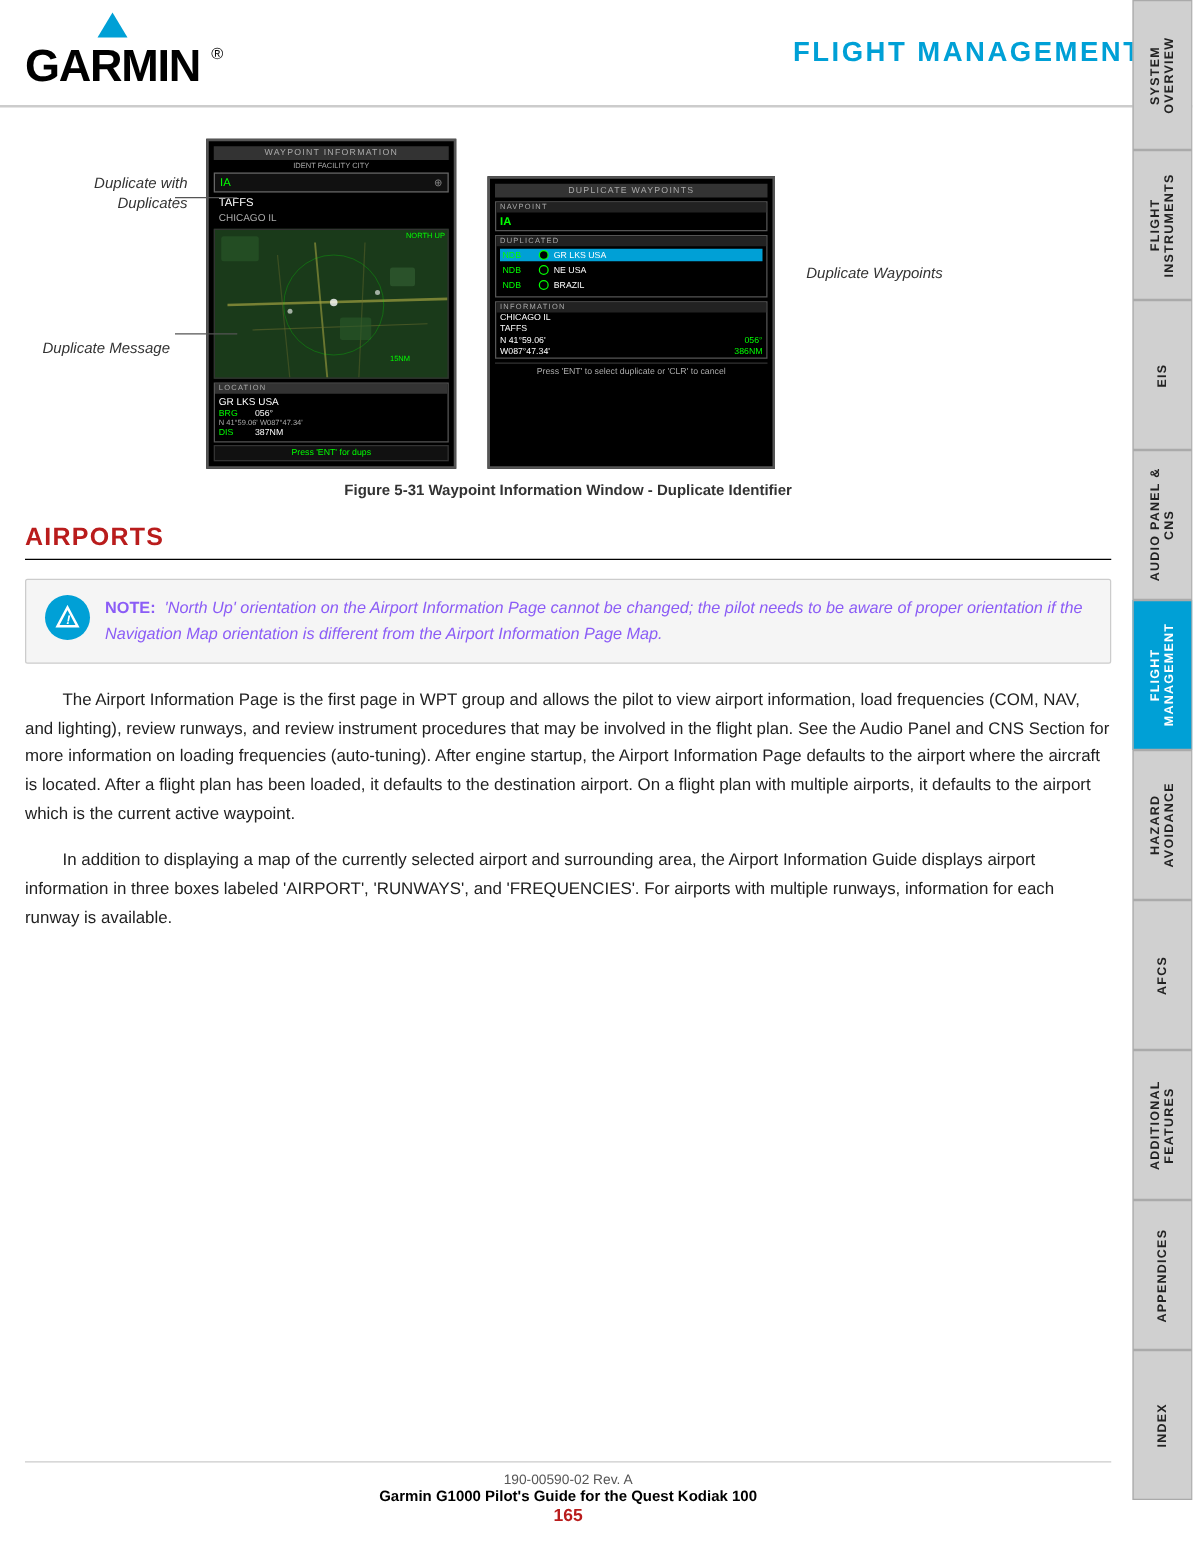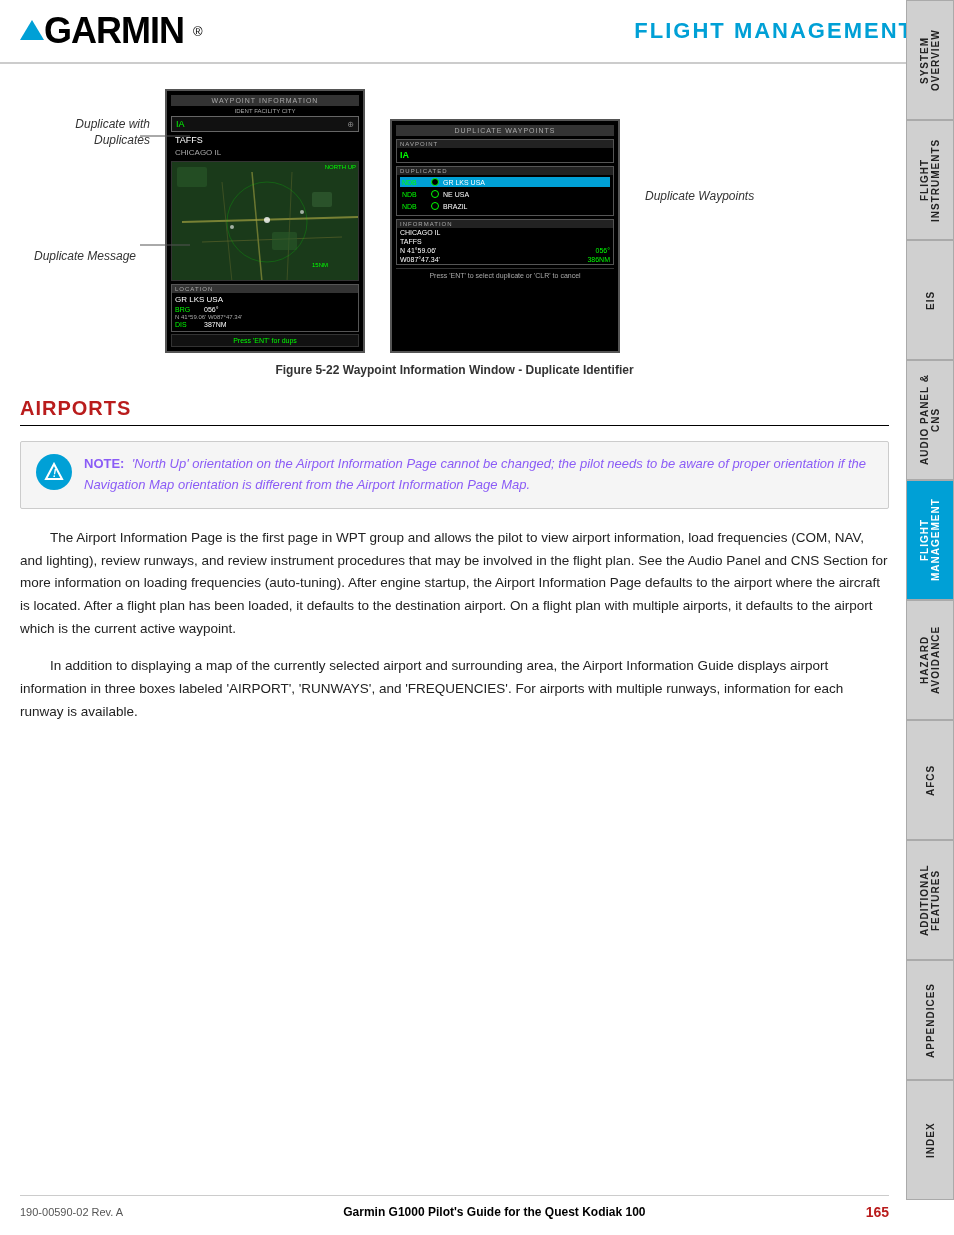--- a/index.html
+++ b/index.html
@@ -351,20 +351,21 @@
     .footer {
       position: absolute;
       bottom: 15px;
       left: 20px;
       right: 65px;
       display: flex;
       justify-content: space-between;
       align-items: center;
       border-top: 1px solid #ccc;
       padding-top: 8px;
+      flex-direction: column;
     }
     .footer-left {
       font-size: 11px;
       color: #555;
     }
     .footer-center {
       font-size: 12px;
       font-weight: bold;
       color: #000;
     }
@@ -372,21 +373,21 @@
       font-size: 14px;
       font-weight: bold;
       color: #b91c1c;
     }
   </style>
 </head>
 <body>
 
 <div class="header">
   <div class="garmin-logo">
-    <div style="display:flex;flex-direction:row;align-items:center;">
+    <div style="display:flex;flex-direction:column;align-items:center;">
       <div class="garmin-triangle"></div>
       <span class="garmin-text">GARMIN</span>
     </div>
     <span style="font-size:13px;vertical-align:super;margin-left:1px;">®</span>
   </div>
   <div class="page-title">FLIGHT MANAGEMENT</div>
 </div>
 
 <div class="right-sidebar">
   <div class="sidebar-tab">SYSTEM OVERVIEW</div>
@@ -519,21 +520,21 @@
         </div>
 
         <div class="dup-instruction">Press 'ENT' to select duplicate or 'CLR' to cancel</div>
       </div>
 
       <div style="font-style:italic; font-size:12px; color:#333; margin-top:100px; align-self:flex-start;">Duplicate Waypoints</div>
     </div>
   </div>
 
   <div class="figure-caption">
-    <strong>Figure 5-22  Waypoint Information Window - Duplicate Identifier</strong>
+    <strong>Figure 5-31  Waypoint Information Window - Duplicate Identifier</strong>
   </div>
 
   <div class="section-header">AIRPORTS</div>
 
   <div class="note-box">
     <div class="note-icon">
       <svg width="20" height="20" viewBox="0 0 20 20">
         <polygon points="10,2 18,17 2,17" fill="none" stroke="#fff" stroke-width="2"></polygon>
         <text x="9" y="15" font-size="10" fill="#fff" font-weight="bold">!</text>
       </svg>

